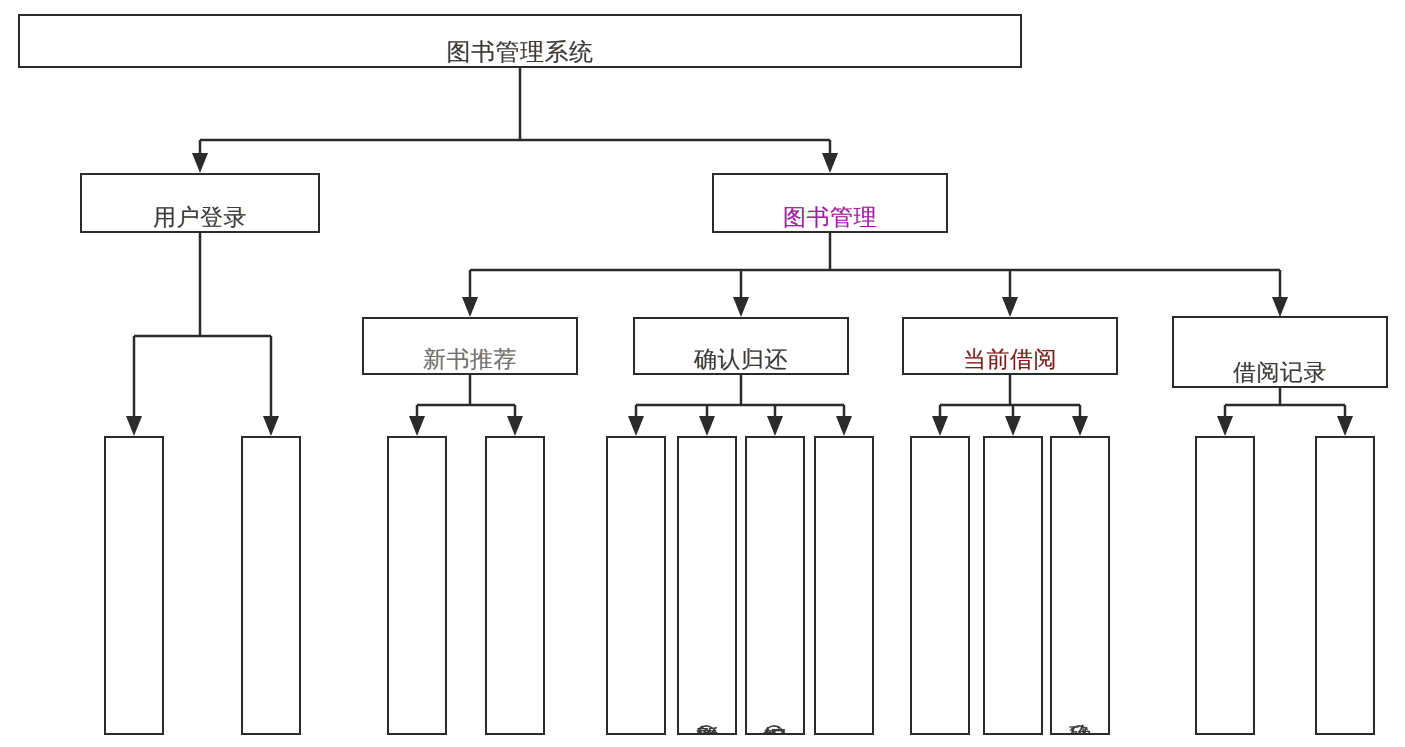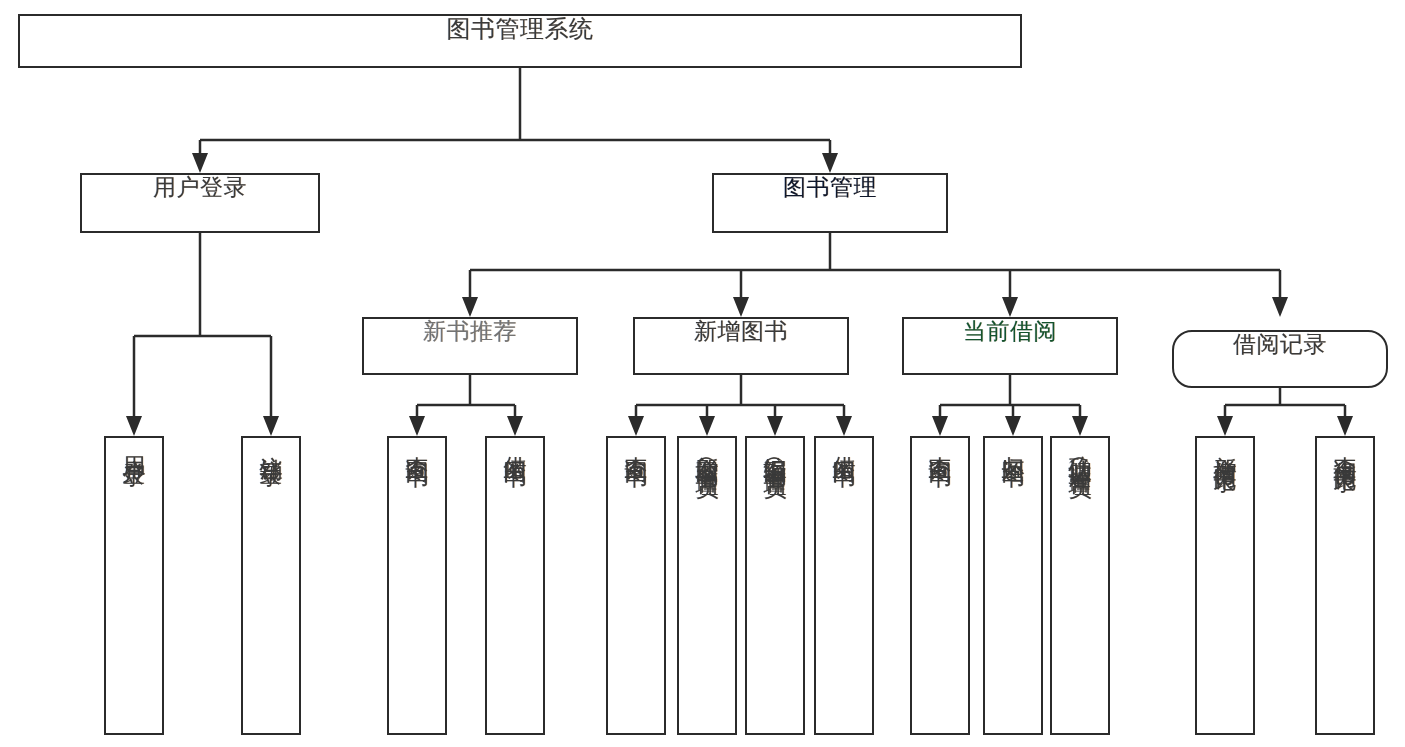--- a/index.html
+++ b/index.html
@@ -27,21 +27,21 @@
     width: 1405px;
     height: 747px;
     display: block;
   }
   .node-box {
     position: absolute;
     box-sizing: border-box;
     background: #ffffff;
     border: 2.5px solid #2b2b2b;
     display: flex;
-    align-items: flex-start;
+    align-items: flex-end;
     justify-content: center;
     overflow: hidden;
   }
   .node-label {
     color: #3a3a3a;
     font-family: "DejaVu Sans", "Liberation Sans", sans-serif;
     text-align: center;
     line-height: 1.12;
     letter-spacing: 0.5px;
     white-space: nowrap;
@@ -135,32 +135,32 @@
   </svg>
 
   <div id="node-layer">
       <div class="node-box horizontal root" style="left: 18px; top: 14px; width: 1004px; height: 54px; border-color: rgb(43, 43, 43); background: rgb(255, 255, 255);">
         <span class="node-label" style="color: rgb(58, 58, 58);">图书管理系统</span>
       </div>
       <div class="node-box horizontal" style="left: 80px; top: 173px; width: 240px; height: 60px; border-color: rgb(43, 43, 43); background: rgb(255, 255, 255);">
         <span class="node-label" style="color: rgb(58, 58, 58);">用户登录</span>
       </div>
       <div class="node-box horizontal" style="left: 712px; top: 173px; width: 236px; height: 60px; border-color: rgb(43, 43, 43); background: rgb(255, 255, 255);">
-        <span class="node-label" style="color: #0f172a;">图书管理</span>
+        <span class="node-label" style="color: #a21caf;">图书管理</span>
       </div>
       <div class="node-box horizontal" style="left: 362px; top: 317px; width: 216px; height: 58px; border-color: rgb(43, 43, 43); background: rgb(255, 255, 255);">
         <span class="node-label" style="color: #737373;">新书推荐</span>
       </div>
       <div class="node-box horizontal" style="left: 633px; top: 317px; width: 216px; height: 58px; border-color: rgb(43, 43, 43); background: rgb(255, 255, 255);">
-        <span class="node-label" style="color: rgb(58, 58, 58);">新增图书</span>
+        <span class="node-label" style="color: rgb(58, 58, 58);">确认归还</span>
       </div>
       <div class="node-box horizontal" style="left: 902px; top: 317px; width: 216px; height: 58px; border-color: rgb(43, 43, 43); background: rgb(255, 255, 255);">
-        <span class="node-label" style="color: #14532d;">当前借阅</span>
-      </div>
-      <div class="node-box horizontal" style="left: 1172px; top: 330px; width: 216px; height: 58px; border-color: rgb(43, 43, 43); background: rgb(255, 255, 255); border-radius: 20px;">
+        <span class="node-label" style="color: #7f1d1d;">当前借阅</span>
+      </div>
+      <div class="node-box horizontal" style="left: 1172px; top: 316px; width: 216px; height: 72px; border-color: rgb(43, 43, 43); background: rgb(255, 255, 255);">
         <span class="node-label" style="color: rgb(58, 58, 58);">借阅记录</span>
       </div>
       <div class="node-box vertical" style="left: 104px; top: 436px; width: 60px; height: 299px; border-color: rgb(43, 43, 43); background: rgb(255, 255, 255);">
         <span class="node-label" style="color: rgb(58, 58, 58);">用户登录</span>
       </div>
       <div class="node-box vertical" style="left: 241px; top: 436px; width: 60px; height: 299px; border-color: rgb(43, 43, 43); background: rgb(255, 255, 255);">
         <span class="node-label" style="color: rgb(58, 58, 58);">注销登录</span>
       </div>
       <div class="node-box vertical" style="left: 387px; top: 436px; width: 60px; height: 299px; border-color: rgb(43, 43, 43); background: rgb(255, 255, 255);">
         <span class="node-label" style="color: rgb(58, 58, 58);">查询图书</span>

